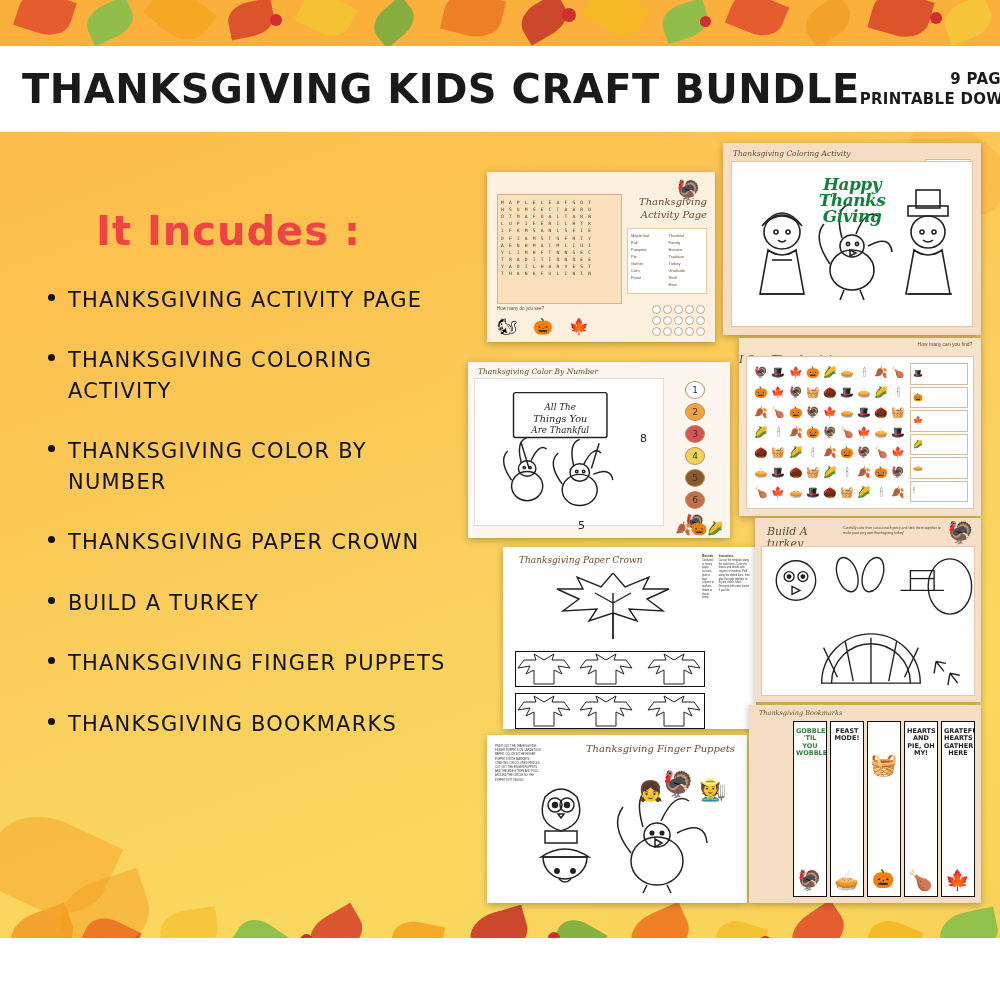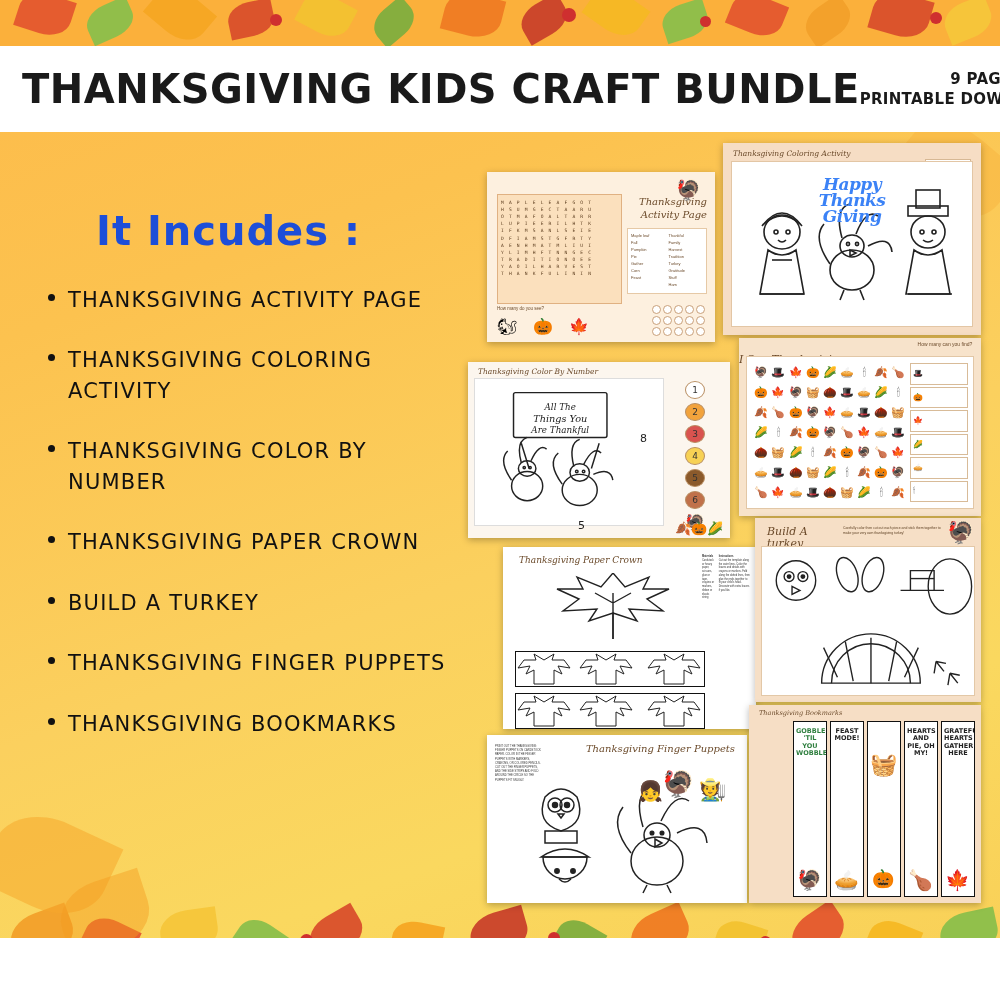--- a/index.html
+++ b/index.html
@@ -65,21 +65,21 @@
     color:#1a1a1a;
     line-height:1.35;
     letter-spacing:.3px;
     white-space:nowrap;
   }
 
   
   .includes-title {
     position:absolute; left:96px; top:208px;
     font-family:"DejaVu Sans", sans-serif;
-    font-weight:bold; font-size:40px; color:#1d4ed8;
+    font-weight:bold; font-size:40px; color:#ef4444;
     letter-spacing:1px;
   }
   .list {
     position:absolute; left:42px; top:285px; width:430px;
     margin:0; padding:0 0 0 26px;
     list-style:none;
   }
   .list li {
     position:relative;
     font-family:"DejaVu Sans", sans-serif;
@@ -127,21 +127,21 @@
   .dots { position:absolute; right:10px; bottom:6px; display:grid;
     grid-template-columns:repeat(5,9px); grid-auto-rows:9px; gap:2px; }
   .dots i { display:block; border:1px solid #c9a07a; border-radius:50%; background:#fff; }
 
   
   #sheet-coloring { left:723px; top:143px; width:258px; height:192px; background:#f6ddc4; }
   .col-inner { position:absolute; left:8px; top:18px; right:8px; bottom:8px; background:#fff; border:1px solid #e3c6a5; }
   .hd-script { font-size:7.5px; left:10px; top:6px; }
   .happy-txt { position:absolute; left:50%; top:14px; transform:translateX(-50%);
      font-family:"DejaVu Serif", serif; font-style:italic; font-weight:bold;
-     font-size:17px; color:#3b82f6; text-align:center; line-height:.95; letter-spacing:-.5px;}
+     font-size:17px; color:#15803d; text-align:center; line-height:.95; letter-spacing:-.5px;}
   .stamp { position:absolute; right:10px; top:16px; width:46px; height:26px;
      background:#fff; border:1px solid #d7b894; }
 
   
   #sheet-cbn { left:468px; top:362px; width:262px; height:176px; background:#fcf6ee; }
   .cbn-white { position:absolute; left:6px; top:16px; width:190px; bottom:12px; background:#fff; border:1px solid #ddd; }
   .cbn-key { position:absolute; right:6px; top:16px; width:58px; bottom:6px;
      display:flex; flex-direction:column; align-items:center; gap:4px; padding-top:3px; }
   .cbn-key .k { width:20px; height:20px; border-radius:50%; border:1px solid #b98f63;
      font-size:9px; display:flex; align-items:center; justify-content:center;

